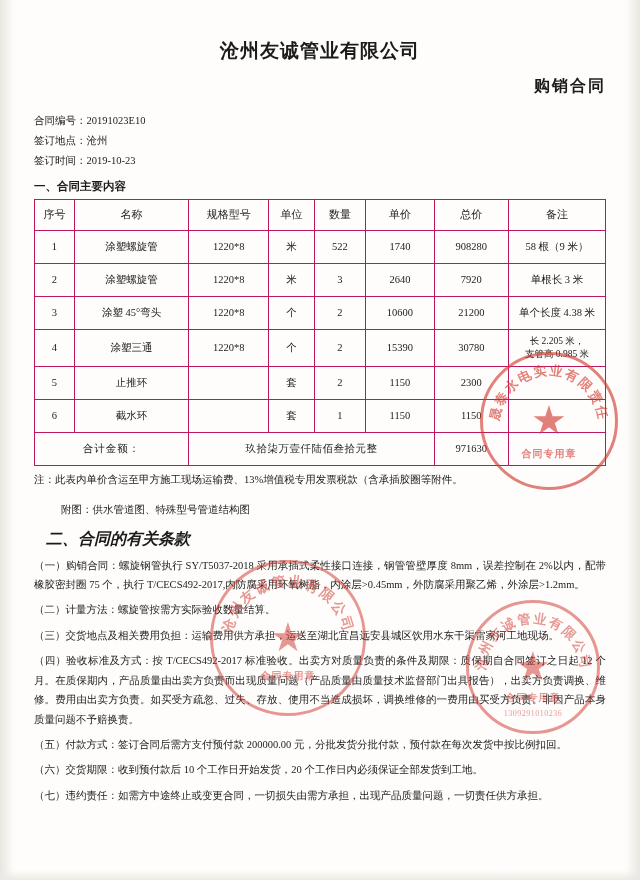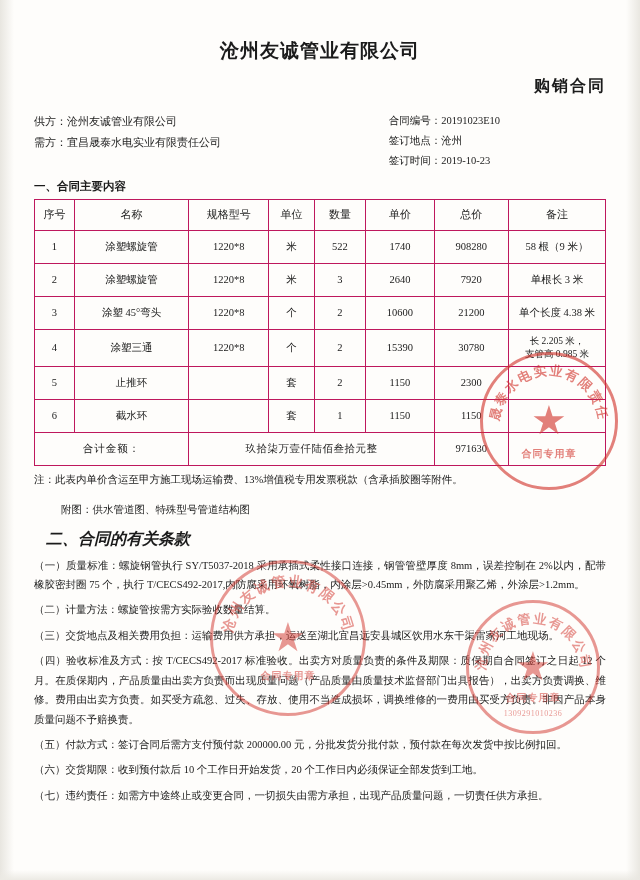--- a/index.html
+++ b/index.html
@@ -258,24 +258,20 @@
     <div class="seal-inner-text">合同专用章</div>
     <div class="seal-code">1309291010236</div>
   </div>
 
   <div class="content">
 
     <div class="title-company">沧州友诚管业有限公司</div>
     <div class="title-doc">购销合同</div>
 
     <div class="party-row">
-      <div class="party-left">
-        <div>供方：沧州友诚管业有限公司</div>
-        <div>需方：宜昌晟泰水电实业有限责任公司</div>
-      </div>
       <div class="party-right">
         <div>合同编号：20191023E10</div>
         <div>签订地点：沧州</div>
         <div>签订时间：2019-10-23</div>
       </div>
     </div>
 
     <div class="section-heading">一、合同主要内容</div>
 
     <table class="maintable">
@@ -372,21 +368,21 @@
       </tbody>
     </table>
 
     <div class="note">注：此表内单价含运至甲方施工现场运输费、13%增值税专用发票税款（含承插胶圈等附件。</div>
 
     <div class="attach">附图：供水管道图、特殊型号管道结构图</div>
 
     <div class="section2">二、合同的有关条款</div>
 
     <div class="clause">
-      <span>（一）</span><span>质量标准：</span><span>螺旋钢管执行 SY/T5037-2018 采用承插式柔性接口连接，钢管管壁厚度 8mm，误差控制在 2%以内，配带橡胶密封圈 75 个，执行 T/CECS492-2017,内防腐采用环氧树脂，内涂层&gt;0.45mm，外防腐采用聚乙烯，外涂层&gt;1.2mm。</span>
+      <span>（一）</span><span>购销合同：</span><span>螺旋钢管执行 SY/T5037-2018 采用承插式柔性接口连接，钢管管壁厚度 8mm，误差控制在 2%以内，配带橡胶密封圈 75 个，执行 T/CECS492-2017,内防腐采用环氧树脂，内涂层&gt;0.45mm，外防腐采用聚乙烯，外涂层&gt;1.2mm。</span>
     </div>
     <div class="clause">
       <span>（二）</span><span>计量方法：</span><span>螺旋管按需方实际验收数量结算。</span>
     </div>
     <div class="clause">
       <span>（三）</span><span>交货地点及相关费用负担：</span><span>运输费用供方承担，运送至湖北宜昌远安县城区饮用水东干渠雷家河工地现场。</span>
     </div>
     <div class="clause">
       <span>（四）</span><span>验收标准及方式：</span><span>按 T/CECS492-2017 标准验收。出卖方对质量负责的条件及期限：质保期自合同签订之日起 12 个月。在质保期内，产品质量由出卖方负责而出现质量问题（产品质量由质量技术监督部门出具报告），出卖方负责调换、维修。费用由出卖方负责。如买受方疏忽、过失、存放、使用不当造成损坏，调换维修的一费用由买受方负责。非因产品本身质量问题不予赔换责。</span>
     </div>

